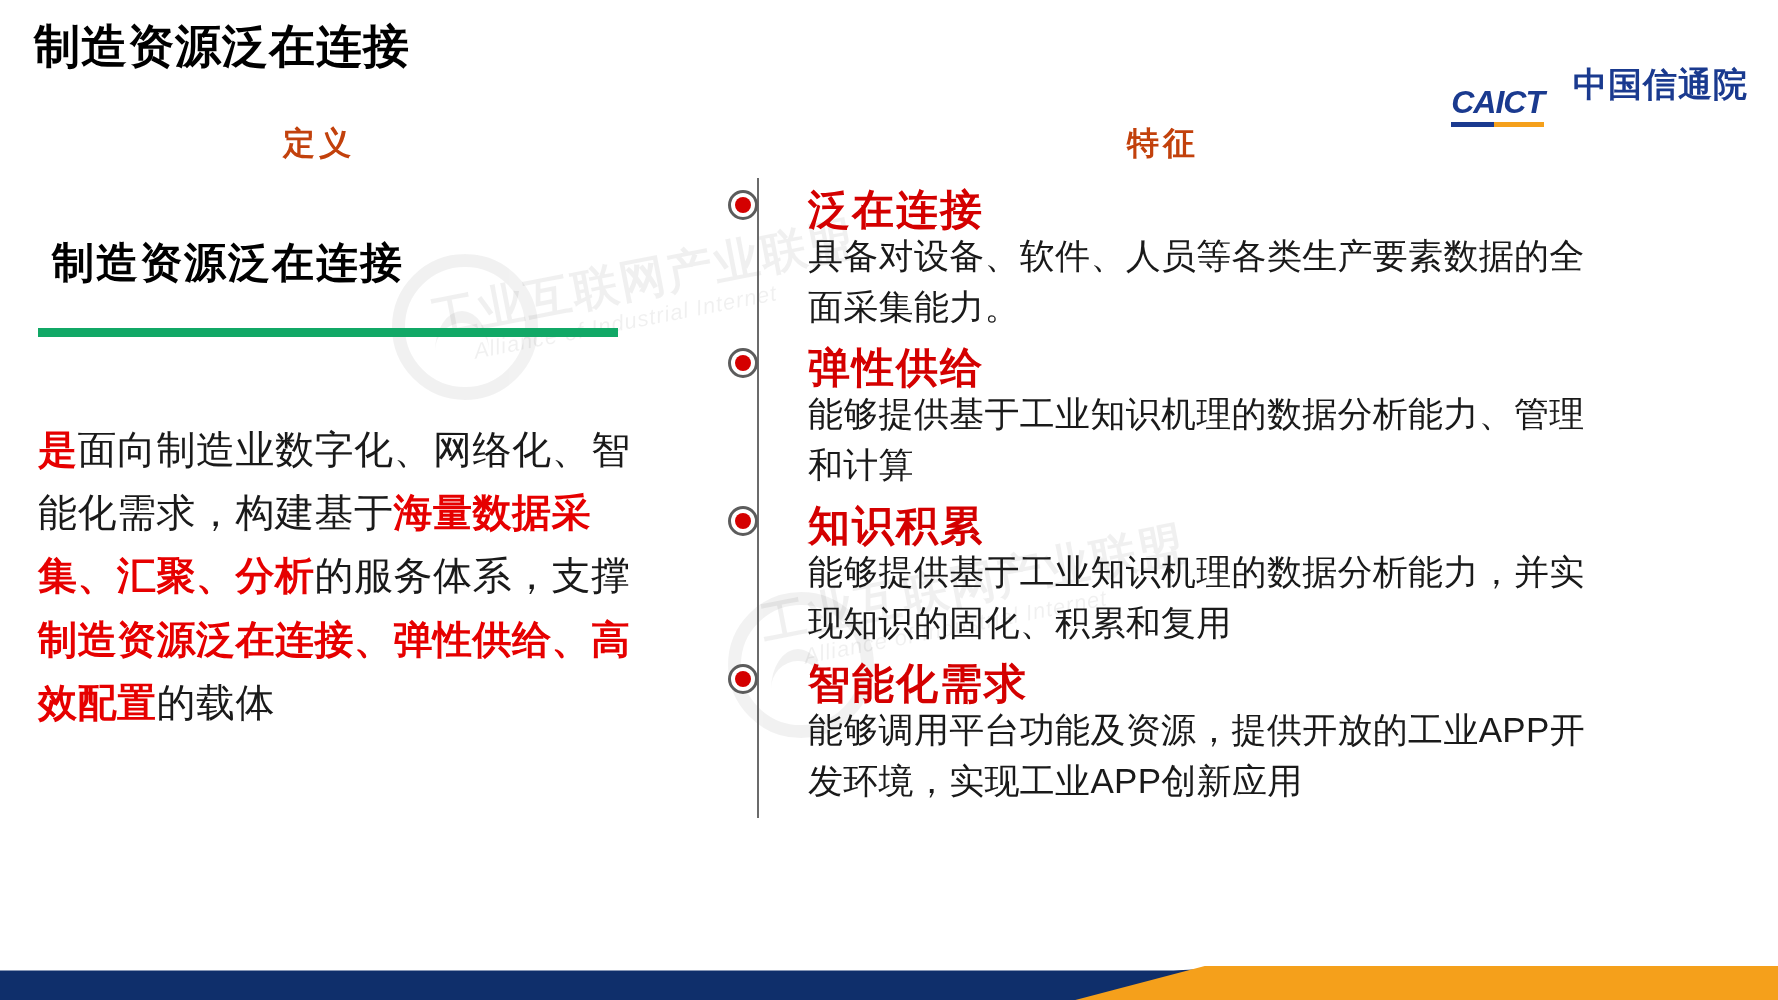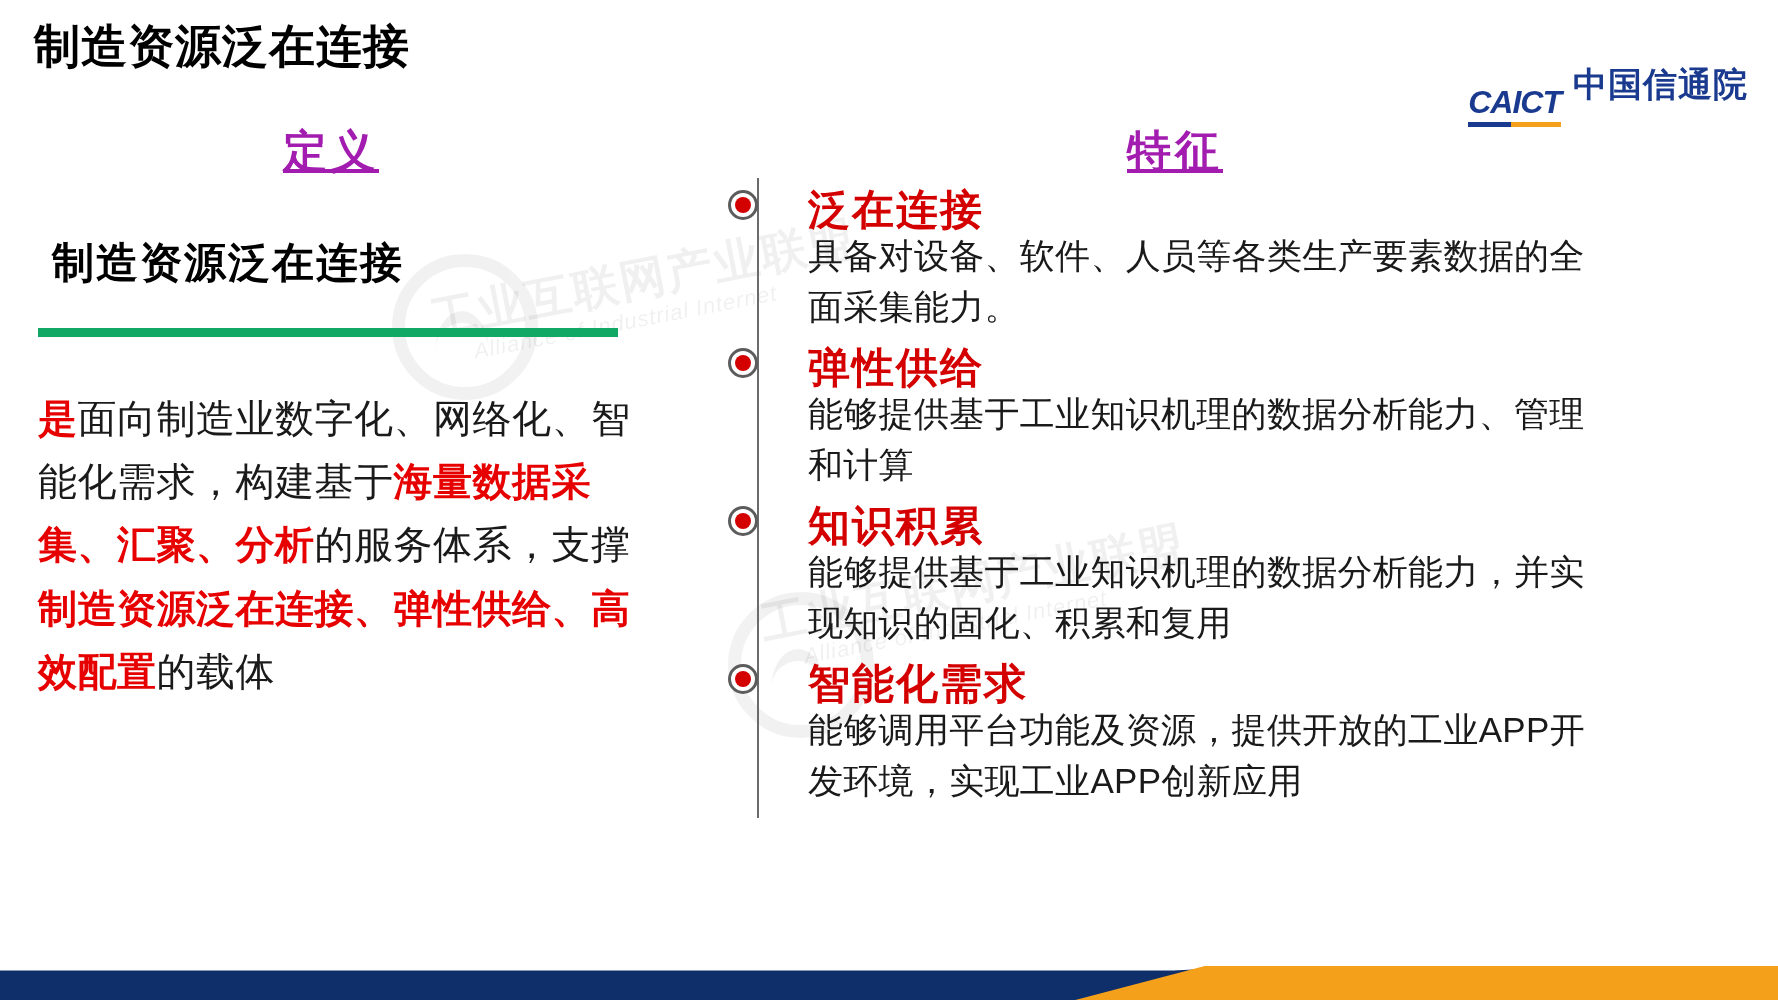--- a/index.html
+++ b/index.html
@@ -110,30 +110,30 @@
     bottom: 0;
     width: 100%;
     height: 5px;
     background: linear-gradient(to right, #1a3a8f 0 46%, #f5a01b 46% 100%);
   }
   .brand-cn {
     font-size: 34px;
     font-weight: bold;
     color: #1a3a8f;
     letter-spacing: 1px;
+    margin-left: 17px;
   }
 
   
   .col-heading {
     position: absolute;
-    font-size: 44px;
-    font-weight: bold;
-    color: #a21caf;
+    font-size: 32px;
+    font-weight: bold;
+    color: #c2410c;
     letter-spacing: 4px;
-    text-decoration: underline;
   }
   .heading-def { left: 283px; top: 122px; }
   .heading-feat { left: 1127px; top: 122px; }
 
   
   .def-term {
     position: absolute;
     left: 52px;
     top: 235px;
     font-size: 42px;
@@ -145,21 +145,21 @@
     position: absolute;
     left: 38px;
     top: 328px;
     width: 580px;
     height: 9px;
     background: #11a866;
   }
   .def-body {
     position: absolute;
     left: 38px;
-    top: 387px;
+    top: 418px;
     width: 600px;
     font-size: 39px;
     line-height: 1.62;
     color: #1a1a1a;
     letter-spacing: 0.5px;
   }
   .def-body .hl {
     color: #e60000;
     font-weight: bold;
   }

